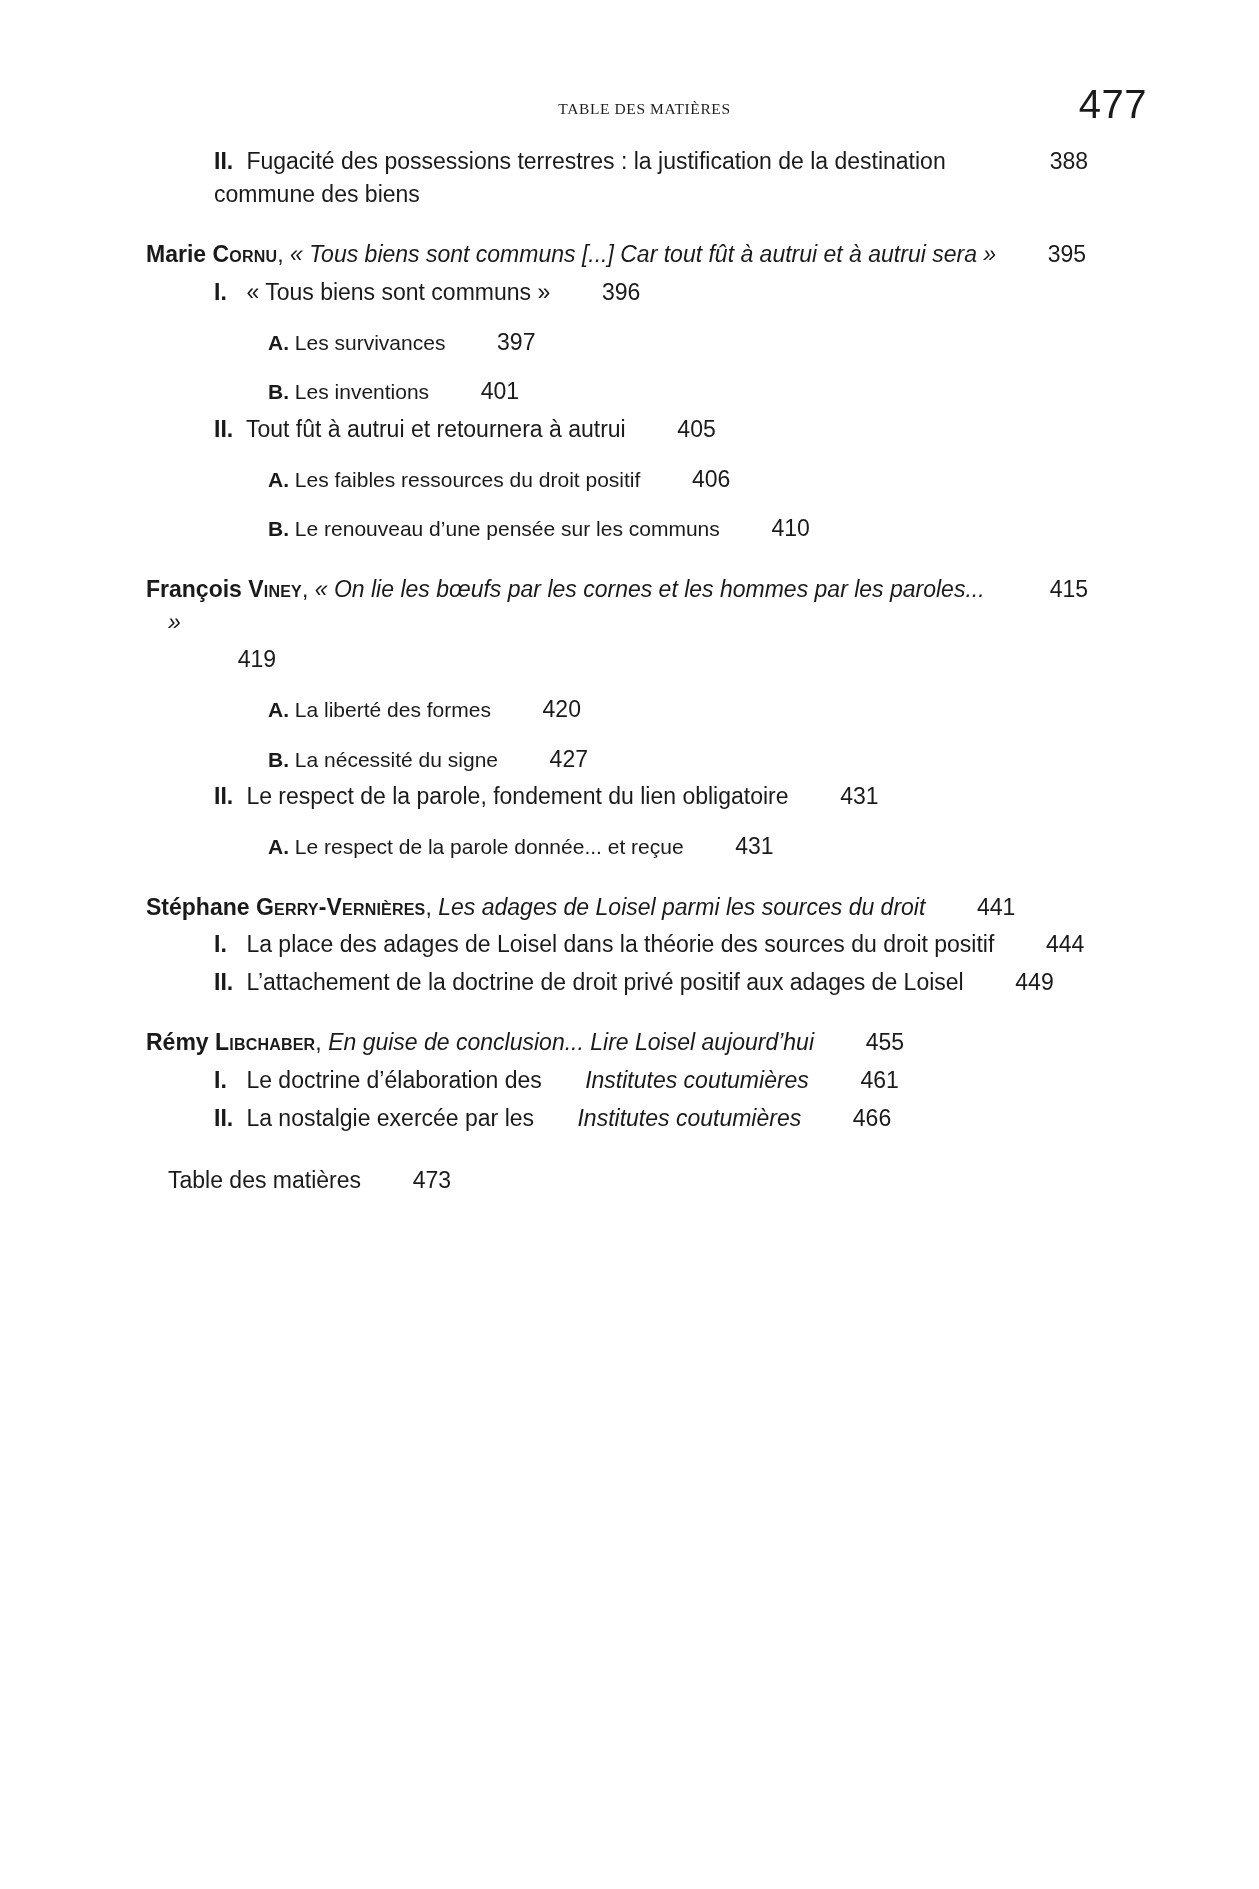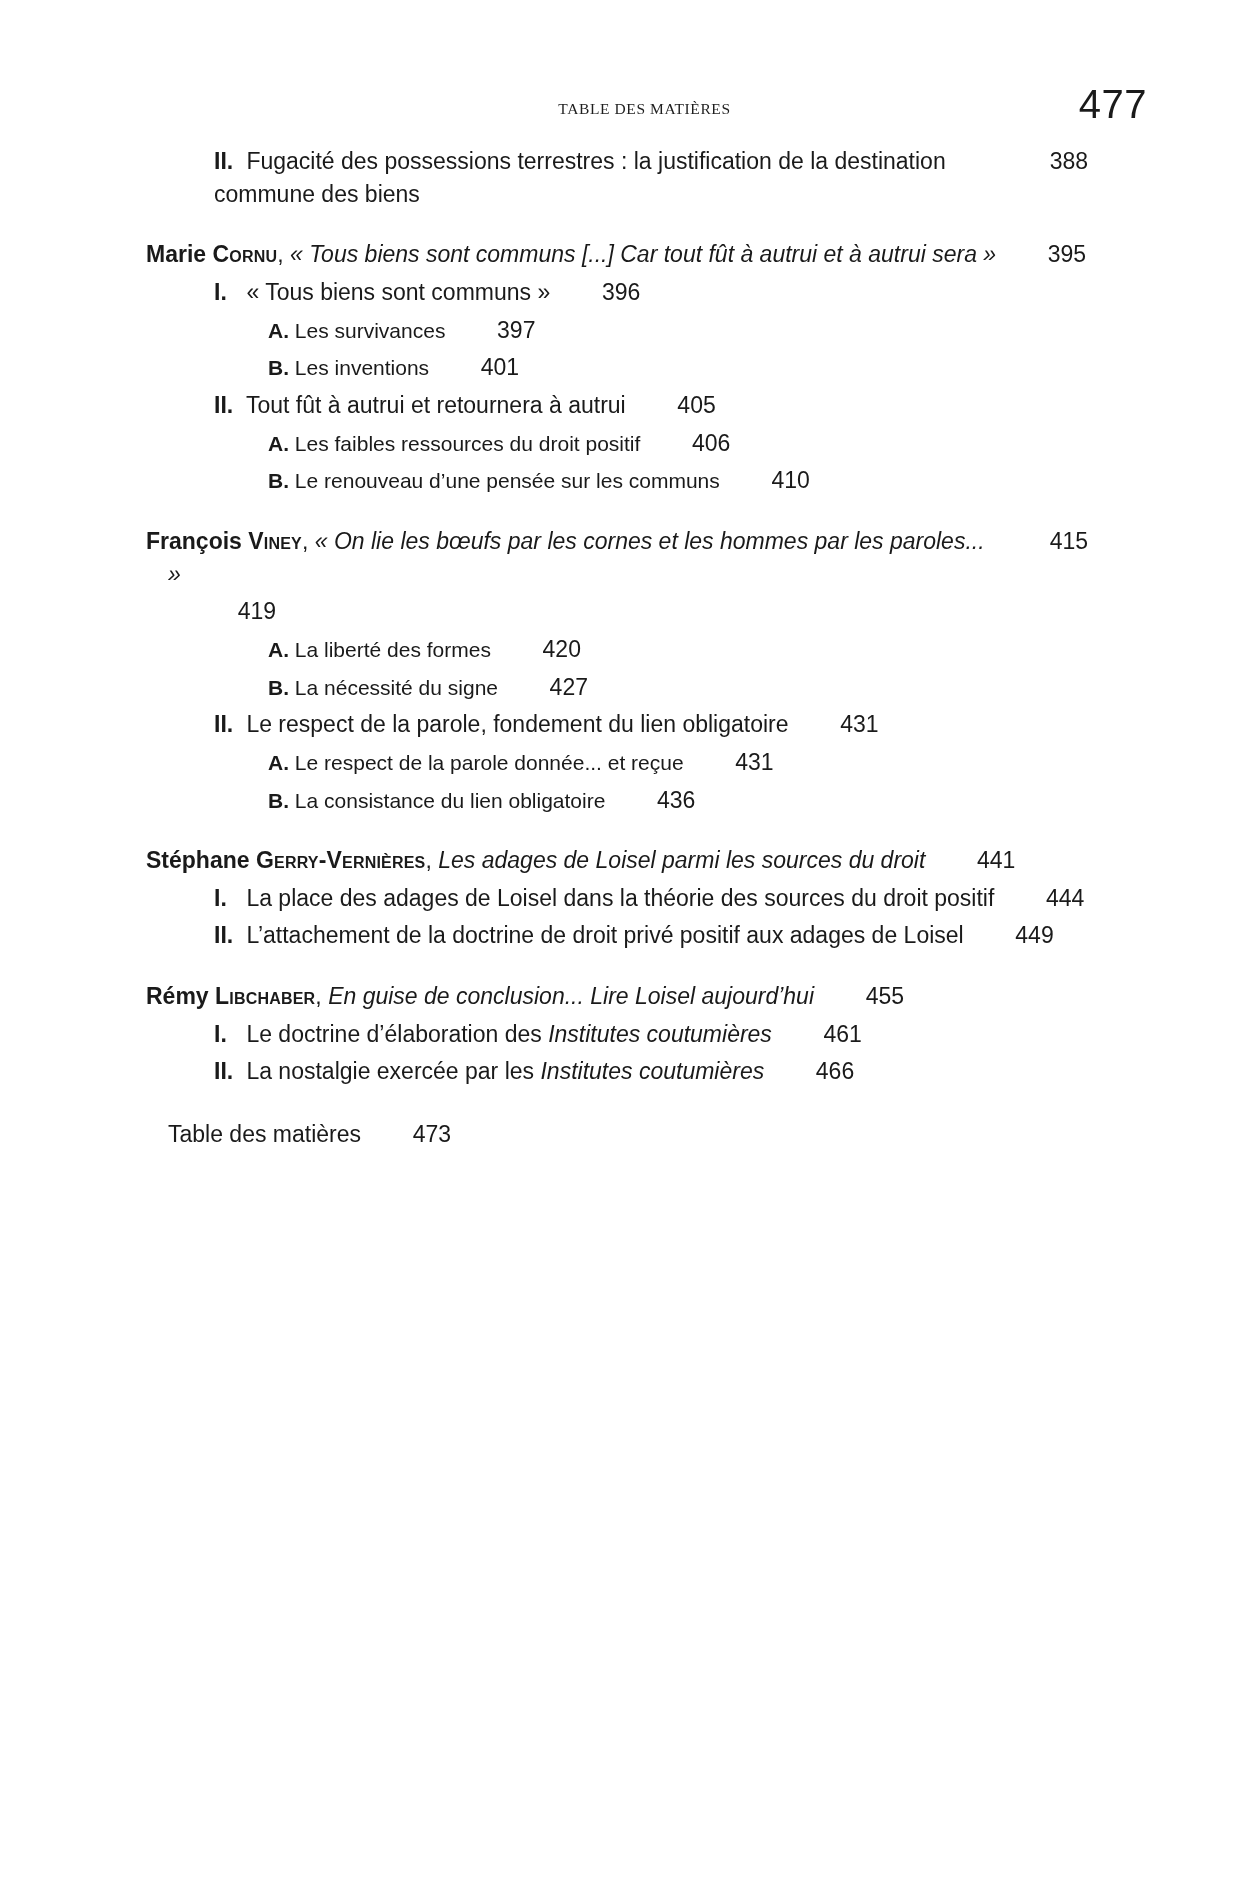--- a/index.html
+++ b/index.html
@@ -112,35 +112,35 @@
   }
   .level-roman .num {
     font-weight: 700;
     display: inline-block;
     min-width: 26px;
   }
 
   
   .level-letter {
     font-size: 21px;
-    margin-top: 5px;
+    margin-top: 17px;
     padding-left: 100px;
   }
   .level-letter .num {
     font-weight: 700;
   }
 
   
   .level-plain {
     font-size: 23px;
     margin-top: 30px;
     padding-left: 0;
   }
 
-  .it { font-style: italic; }
+  .it { font-style: italic; margin-left: 37px; }
 
   
   .wrap-author .label {
     display: block;
     text-indent: -22px;
     padding-left: 0;
   }
 </style>
 </head>
 <body>
@@ -201,24 +201,20 @@
         <span class="folio-num">427</span>
       </div>
       <div class="entry level-roman">
         <span class="label"><span class="num">II.</span> <span>Le respect de la parole, fondement du lien obligatoire</span></span>
         <span class="folio-num">431</span>
       </div>
       <div class="entry level-letter">
         <span class="label"><span class="num">A.</span> <span>Le respect de la parole donnée... et reçue</span></span>
         <span class="folio-num">431</span>
       </div>
-      <div class="entry level-letter">
-        <span class="label"><span class="num">B.</span> <span>La consistance du lien obligatoire</span></span>
-        <span class="folio-num">436</span>
-      </div>
       <div class="entry level-author wrap-author">
         <span class="label"><span class="author">Stéphane</span> <span class="sc">Gerry-Vernières</span><span>, </span><span class="title-it">Les adages de Loisel parmi les sources du droit</span></span>
         <span class="folio-num">441</span>
       </div>
       <div class="entry level-roman">
         <span class="label"><span class="num">I.</span> <span>La place des adages de Loisel dans la théorie des sources du droit positif</span></span>
         <span class="folio-num">444</span>
       </div>
       <div class="entry level-roman">
         <span class="label"><span class="num">II.</span> <span>L’attachement de la doctrine de droit privé positif aux adages de Loisel</span></span>

